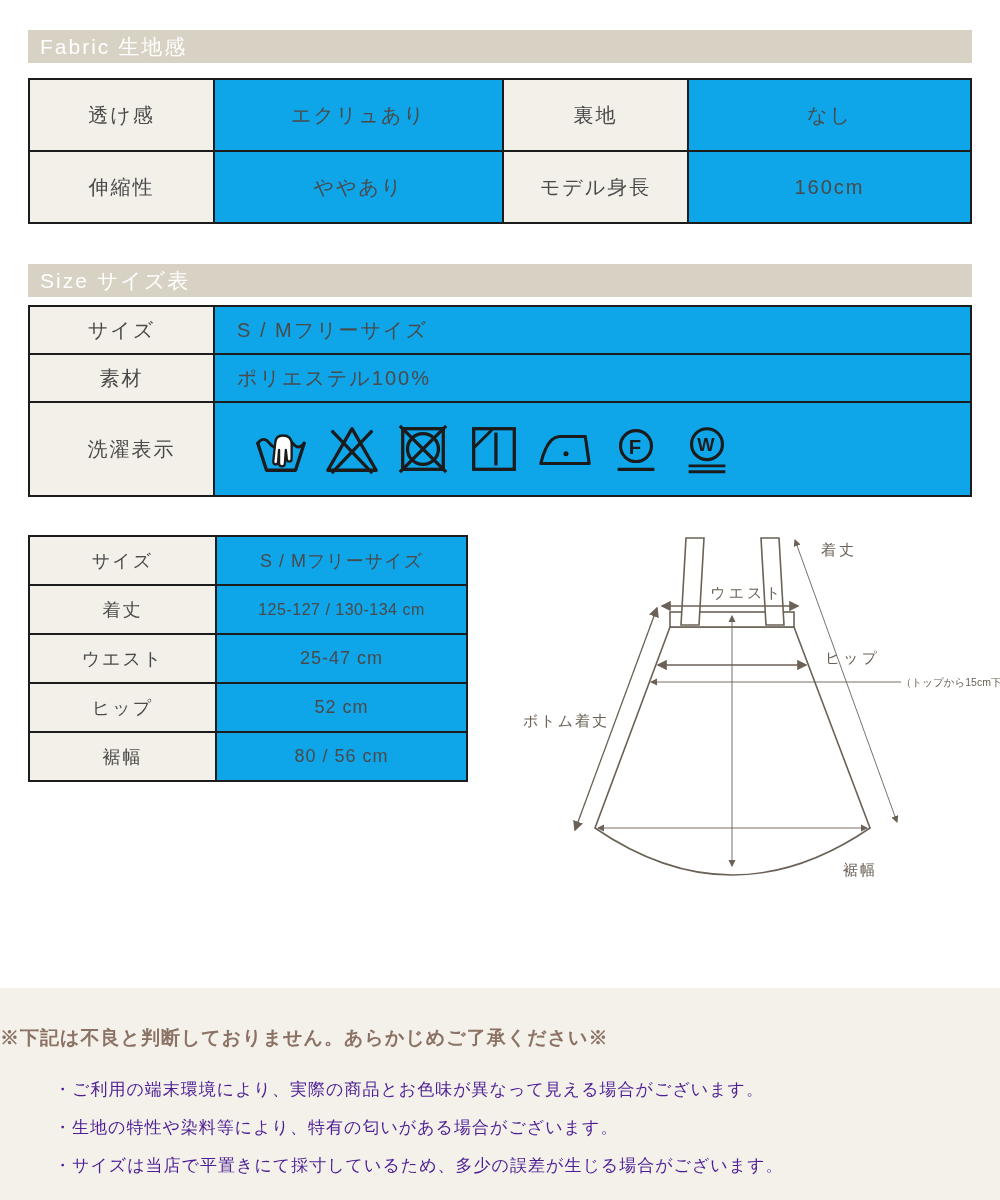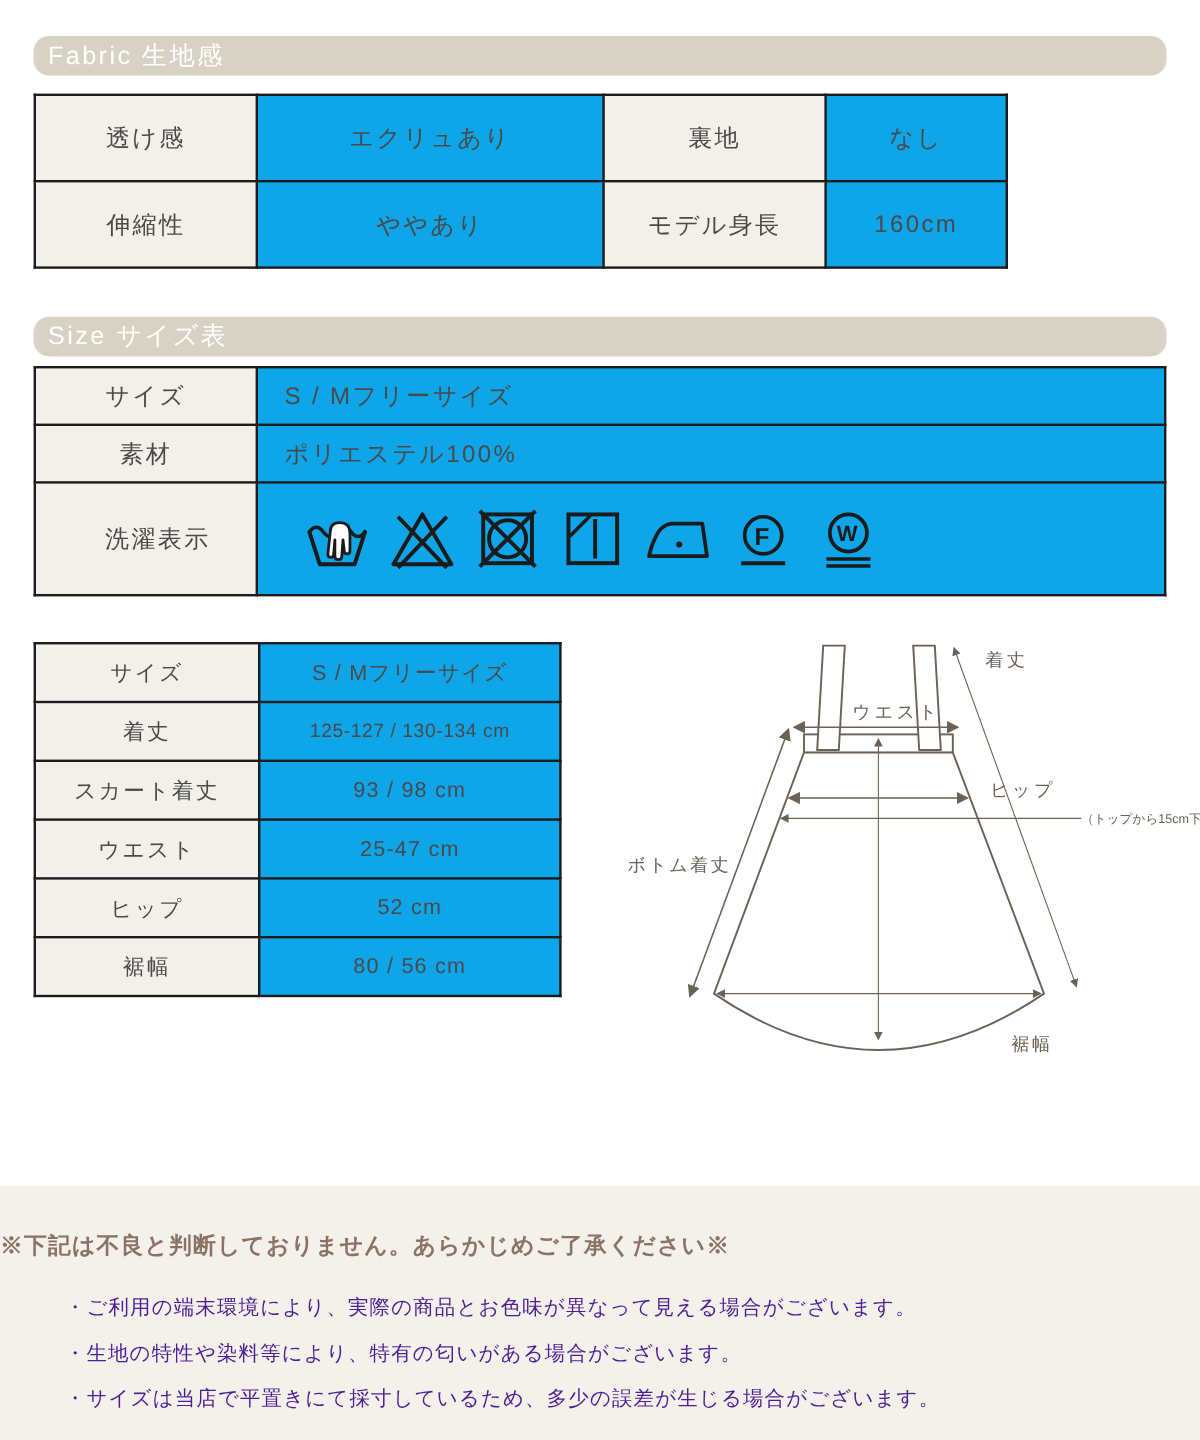--- a/index.html
+++ b/index.html
@@ -5,28 +5,28 @@
   html,body{margin:0;padding:0;}
   body{
     width:1000px;height:1200px;position:relative;overflow:hidden;
     background:#ffffff;
     font-family:"Liberation Sans", sans-serif;
     color:#4a4a4a;
   }
   .wrap{padding:30px 28px 0;}
   .bar{
     height:33px;line-height:33px;background:#d8d2c4;color:#ffffff;
-    font-size:21px;letter-spacing:2px;padding-left:12px;box-sizing:border-box;border-radius:13px;
+    font-size:21px;letter-spacing:2px;padding-left:12px;box-sizing:border-box;
   }
   .bar.size{margin-top:40px;}
   table{border-collapse:collapse;table-layout:fixed;}
   .t td{border:2px solid #1c1c1c;text-align:center;color:#4a4a4a;background:#0ea5e9;}
   td.hd{background:#f2f0e9;}
   
-  .fabric-table{width:812px;margin-top:15px;}
+  .fabric-table{width:944px;margin-top:15px;}
   .fabric-table td{height:68px;font-size:20px;letter-spacing:2px;}
   
   .size-table{width:944px;margin-top:8px;}
   .size-table td{font-size:20px;letter-spacing:2px;}
   .size-table td.val{text-align:left;padding-left:22px;}
   .size-table tr.r-small td{height:44px;}
   .size-table tr.r-care td{height:90px;padding-left:21px;}
   .care-icons{display:flex;align-items:center;gap:13px;padding-left:16px;}
   .care-icons svg{display:block;}
   
@@ -152,24 +152,20 @@
       <tbody>
           <tr>
         <td class="hd">サイズ</td>
         <td>S / Mフリーサイズ</td>
       </tr>
       <tr>
         <td class="hd">着丈</td>
         <td class="small">125-127 / 130-134 cm</td>
       </tr>
       <tr>
-        <td class="hd">スカート着丈</td>
-        <td>93 / 98 cm</td>
-      </tr>
-      <tr>
         <td class="hd">ウエスト</td>
         <td>25-47 cm</td>
       </tr>
       <tr>
         <td class="hd">ヒップ</td>
         <td>52 cm</td>
       </tr>
       <tr>
         <td class="hd">裾幅</td>
         <td>80 / 56 cm</td>

